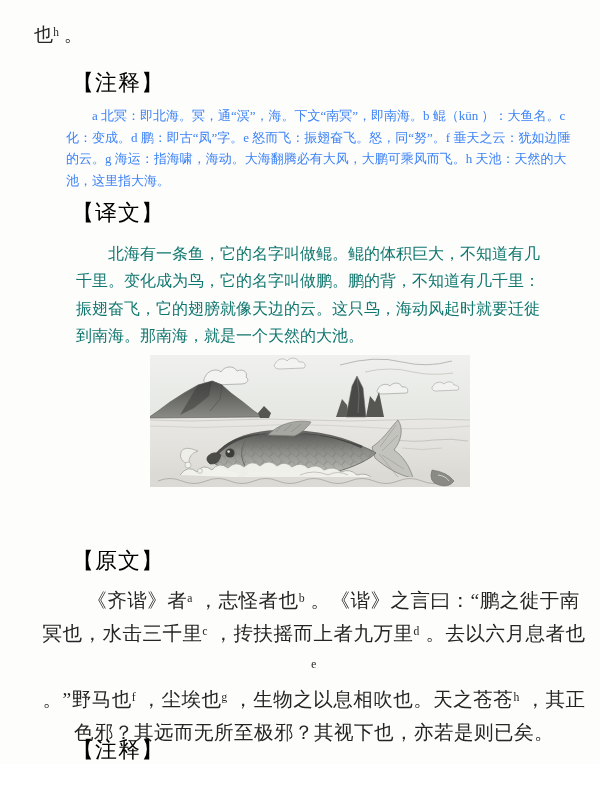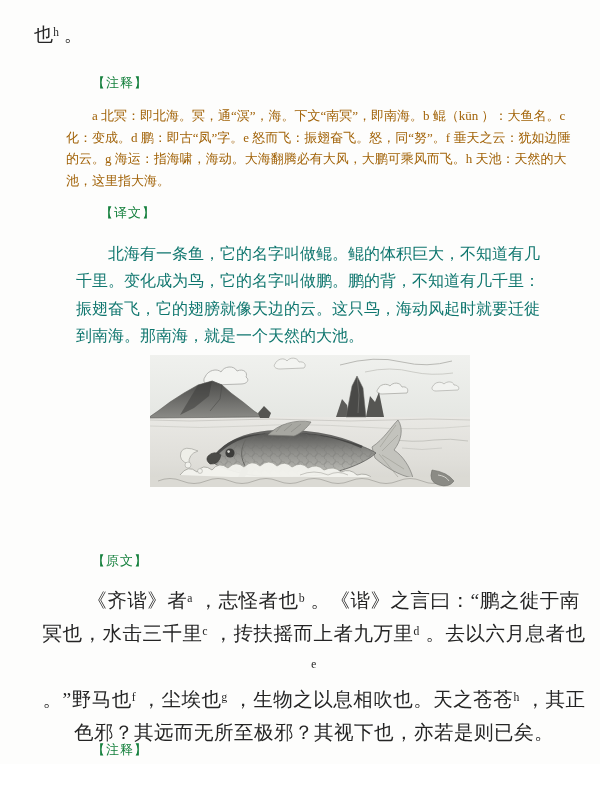--- a/index.html
+++ b/index.html
@@ -15,35 +15,35 @@
     font-family: "Liberation Serif", "DejaVu Serif", "DejaVu Sans", serif;
     color: #2e2e2e;
   }
   .abs { position: absolute; }
   .cont-line {
     left: 34px; top: 22px;
     font-size: 19px; line-height: 26px;
     color: #262626;
   }
   .sec-header {
-    left: 92px;
-    font-size: 13px; line-height: 22px;
-    color: #15803d;
+    left: 72px;
+    font-size: 22px; line-height: 22px;
+    color: #000000;
     letter-spacing: 1px;
   }
   .h-note1 { top: 72px; }
-  .h-trans { top: 202px; margin-left: 8px; }
+  .h-trans { top: 202px; }
   .h-orig  { top: 550px; text-align: right; }
   .h-note2 { top: 739px; }
   .lines { white-space: pre-line; }
   .notes-block {
     left: 66px; top: 105px; width: 510px;
     font-size: 13px; line-height: 21.7px;
     text-indent: 2em;
-    color: #a16207;
+    color: #3b82f6;
   }
   .trans-block {
     left: 76px; top: 240px; width: 505px;
     font-size: 16px; line-height: 27.3px;
     text-indent: 2em;
     color: #0f766e;
   }
   .orig-block {
     left: 40px; top: 584px; width: 548px;
     font-size: 19.5px; line-height: 33px;

